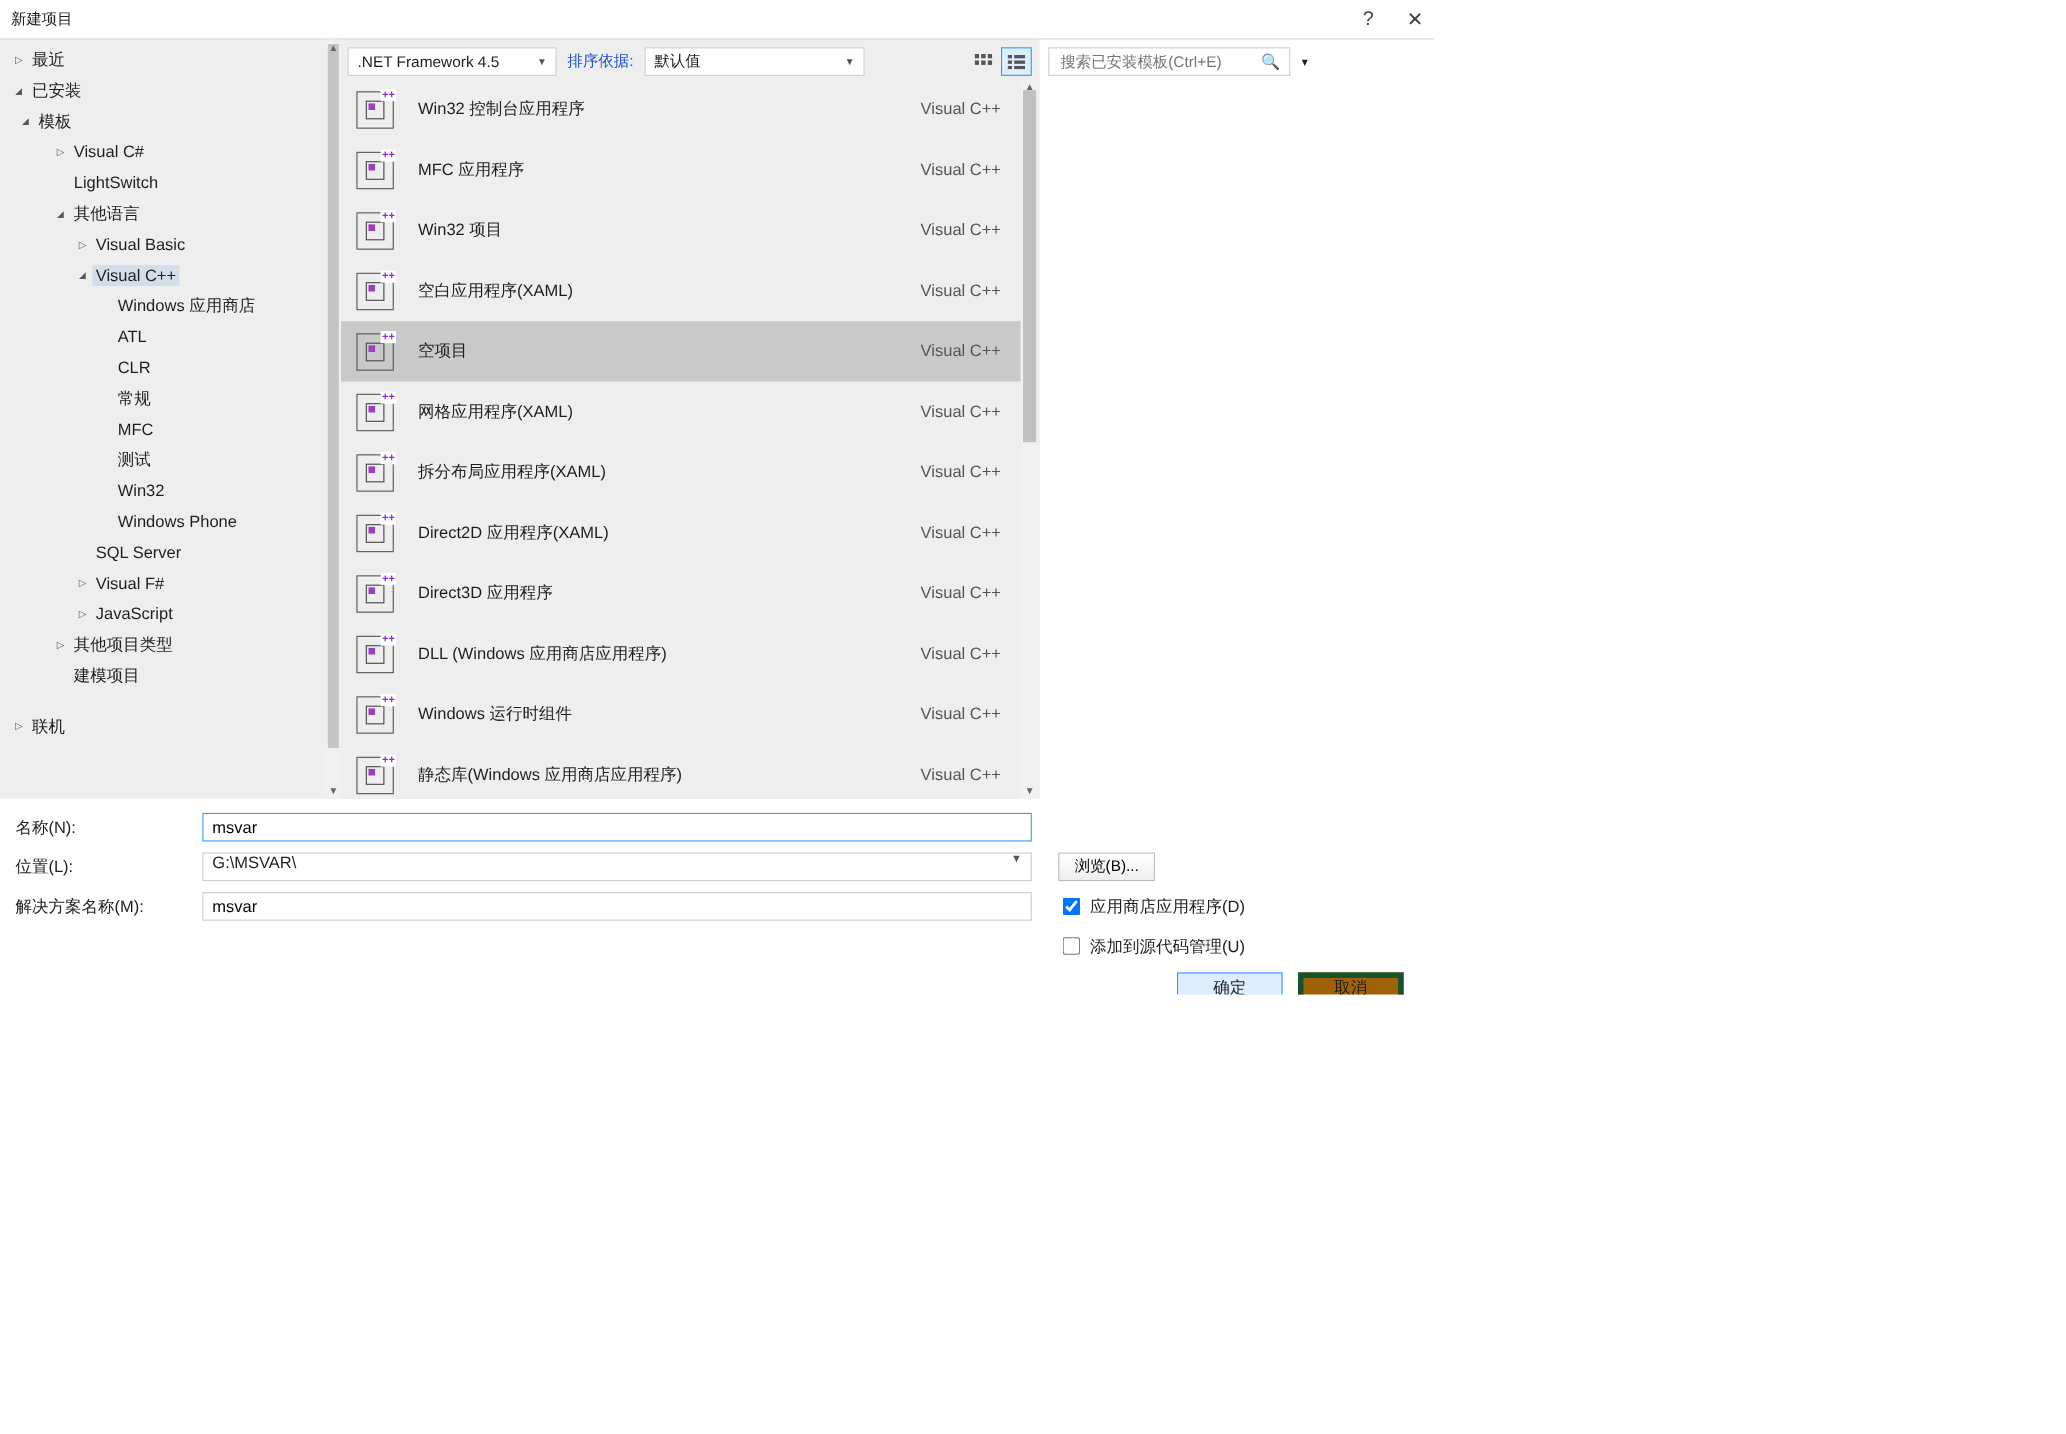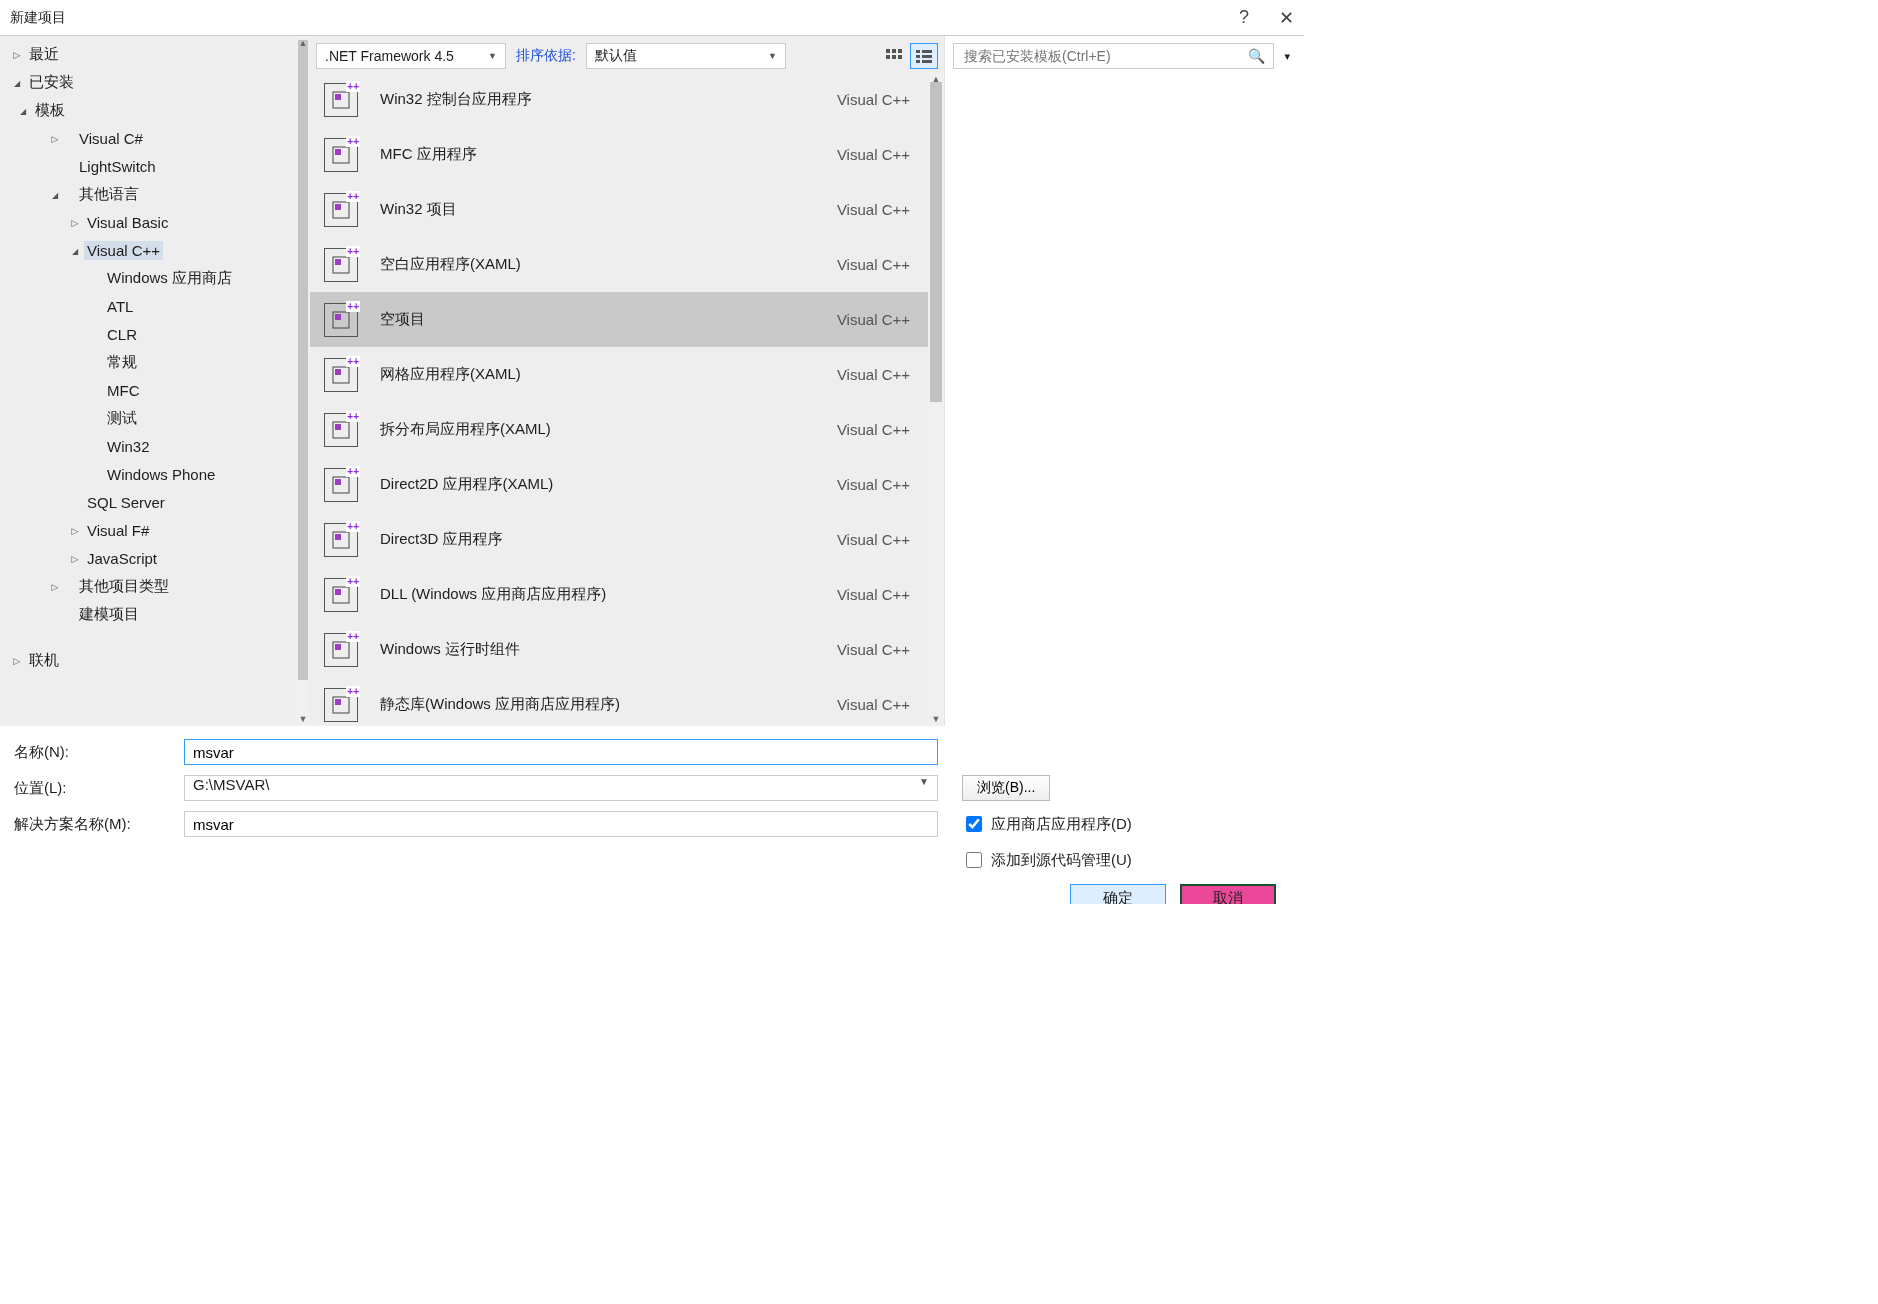--- a/index.html
+++ b/index.html
@@ -19,21 +19,21 @@
   .left { width: 310px; background: #eee; display: flex; flex-direction: column; border-right: none; }
   .tree { flex: 1; overflow: hidden; padding-top: 4px; font-size: 15px; }
   .tree-item { display: flex; align-items: center; height: 28px; cursor: pointer; }
   .tree-item .arrow { width: 14px; text-align: center; font-size: 10px; color: #555; margin-right: 2px; }
   .tree-item .arrow.open::before { content: "◢"; display:inline-block; transform: rotate(0deg); font-size: 8px; }
   .tree-item .arrow.closed::before { content: "▷"; font-size: 9px; }
   .tree-item.selected .label { background: #d4deeb; padding: 1px 3px; }
   .tree-item .label { padding: 1px 3px; }
   .ind0 { padding-left: 10px; }
   .ind1 { padding-left: 16px; text-align: right; }
-  .ind2 { padding-left: 48px; gap: 12px; }
+  .ind2 { padding-left: 48px; }
   .ind3 { padding-left: 68px; }
   .ind4 { padding-left: 88px; }
 
   
   .middle { width: 634px; display: flex; flex-direction: column; background: #eee; }
   .toolbar { height: 36px; display: flex; align-items: center; padding: 4px 6px 0 6px; gap: 10px; }
   .combo { background: #fff; border: 1px solid #ccc; height: 26px; display: inline-flex; align-items: center; padding: 0 8px; font-size: 14px; }
   .combo .caret { margin-left: 10px; font-size: 9px; color: #555; }
   .combo.fw { width: 190px; justify-content: space-between; }
   .combo.sort { width: 200px; justify-content: space-between; }
@@ -49,21 +49,21 @@
   .row .icon { width: 34px; height: 34px; margin-right: 22px; flex-shrink: 0; display:flex; align-items:center; justify-content:center; border: 1px solid #555; position: relative; }
   .row .icon .plusplus { position:absolute; top:-3px; right:-3px; font-size:10px; color:#8a2be2; font-weight:bold; background:#fff; padding:0 1px; }
   .row .name { flex: 1; font-size: 15px; }
   .row .lang { font-size: 15px; color: #555; padding-right: 4px; }
   .scrollbar-v { position:absolute; right:0; top:0; bottom:0; width:16px; background:#f0f0f0; }
   .scrollbar-v .thumb { position:absolute; left:2px; right:2px; top:10px; height:320px; background:#c0c0c0; }
   .scrollbar-v .arrUp, .scrollbar-v .arrDn { position:absolute; left:0; right:0; height:14px; display:flex; align-items:center; justify-content:center; font-size:9px; color:#666; }
   .scrollbar-v .arrUp { top:0; } .scrollbar-v .arrDn { bottom:0; }
 
   
-  .right { flex: 1; background: #fff; display: flex; flex-direction: column; border-left: 1px solid #e5e5e5; }
+  .right { flex: 1; background: #fff; display: flex; flex-direction: row; border-left: 1px solid #e5e5e5; }
   .searchwrap { height: 36px; display:flex; align-items:center; padding: 4px 8px 0 8px; }
   .searchbox { flex:1; height:26px; border:1px solid #ccc; padding:0 8px; display:flex; align-items:center; color:#999; font-size:14px; }
   .searchbox input { border:none; outline:none; flex:1; font-size:14px; }
   .searchdd { margin-left:4px; font-size:11px; padding:0 6px; display:flex; align-items:center; height:26px; }
   .info { padding: 16px 20px; font-size: 15px; }
   .info .tlabel { font-weight: bold; margin-right: 4px; }
   .info .desc { margin-top: 10px; }
 
   
   .bottom { padding: 8px 14px 10px 14px; background: #fff; }
@@ -71,21 +71,21 @@
   .form-row .flabel { width: 166px; font-size: 15px; }
   .form-row .finput { height: 26px; border: 1px solid #ccc; padding: 0 8px; font-size: 15px; outline:none; }
   .form-row .finput.highlight { border: 1px solid #3399ff; width: 754px; }
   .form-row .finput.w754 { width: 754px; }
   .form-row .fcombo { width: 754px; height:26px; border:1px solid #ccc; display:flex; align-items:flex-start; justify-content:space-between; padding:0 8px; font-size:15px; }
   .form-row .btn { height: 26px; padding: 0 14px; border: 1px solid #bbb; background: linear-gradient(#fff,#eee); margin-left: 20px; font-size:14px; }
   .form-row .chk { margin-left: 20px; display:flex; align-items:center; gap:6px; font-size:15px; }
   .form-row .chk input { width:16px; height:16px; }
 
   .buttons-row { display:flex; justify-content:flex-end; gap:14px; padding: 6px 14px 0 0; }
-  .dlg-btn { width: 96px; height: 28px; border:2px solid #14532d; background:#ec4899; font-size:15px; display:flex; align-items:center; justify-content:center; }
+  .dlg-btn { width: 96px; height: 28px; border:5px solid #14532d; background:#a16207; font-size:15px; display:flex; align-items:center; justify-content:center; }
   .dlg-btn.primary { border: 1px solid #3399ff; background:#dceeff; }
 
   .left-scroll { position:relative; }
   .left-scroll::after { content:""; position:absolute; right:0; top:0; bottom:0; width:14px; background:#f0f0f0; }
   .left-scroll .thumbL { position:absolute; right:2px; width:10px; top:4px; height:640px; background:#c4c4c4; z-index:2; }
   .left-scroll .arrL { position:absolute; right:0; width:14px; height:14px; display:flex; align-items:center; justify-content:center; font-size:9px; color:#666; z-index:3; }
   .left-scroll .arrL.up { top:0; } .left-scroll .arrL.dn { bottom:0; }
 </style>
 </head>
 <body>

